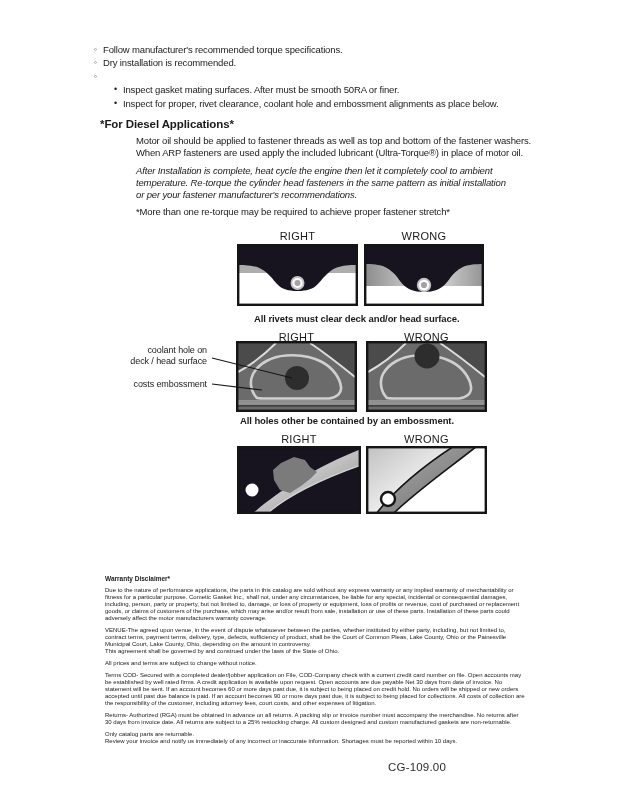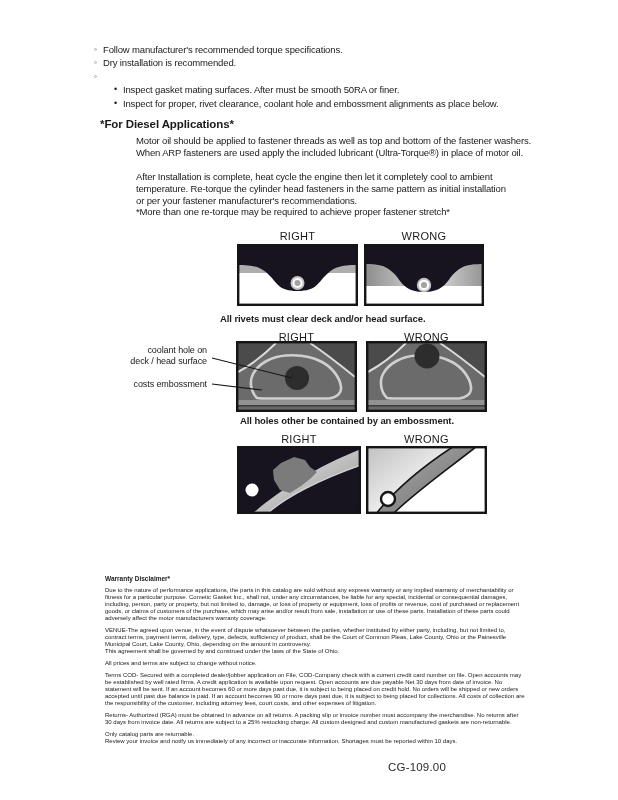--- a/index.html
+++ b/index.html
@@ -22,31 +22,31 @@
 
   .bullets{left:94px;top:43px;width:475px;font-size:9.5px;line-height:13.4px;letter-spacing:-0.15px;}
   .bullet-row{display:flex;}
   .bullet-row .marker{width:9px;flex:0 0 9px;font-size:8px;line-height:13.4px;text-align:left;}
   .bullet-row.sub{margin-left:20px;}
   .bullet-row.sub .marker{font-size:9px;}
 
   .diesel-heading{left:100px;top:118px;font-size:11.5px;font-weight:bold;letter-spacing:-0.1px;}
   .body-para{left:100px;width:470px;font-size:9.5px;line-height:11.8px;letter-spacing:-0.15px;margin-left:36px;}
   .p1{top:135px;}
-  .p2{top:171px;}
+  .p2{top:165px;font-style:italic;}
   .p3{top:206px;}
 
   .rw-header{font-size:11px;letter-spacing:0.3px;text-align:center;color:#1a1a1a;}
   .caption{font-size:9.5px;font-weight:bold;letter-spacing:-0.1px;line-height:11.5px;}
 
   .d1-right-h{left:237px;top:230px;width:121px;}
   .d1-wrong-h{left:364px;top:230px;width:120px;}
   .d1-right-svg{left:237px;top:244px;}
   .d1-wrong-svg{left:364px;top:244px;}
-  .caption-rivets{left:220px;top:313px;}
+  .caption-rivets{left:254px;top:313px;}
 
   .d2-right-h{left:236px;top:331px;width:121px;}
   .d2-wrong-h{left:366px;top:331px;width:121px;}
   .d2-right-svg{left:236px;top:341px;}
   .d2-wrong-svg{left:366px;top:341px;}
   .caption-holes{left:240px;top:415px;}
   .label-coolant{left:95px;top:345px;width:112px;text-align:right;font-size:9px;line-height:10.5px;letter-spacing:-0.1px;}
   .label-embossment{left:95px;top:379px;width:112px;text-align:right;font-size:9px;letter-spacing:-0.1px;}
   .pointer-overlay{left:95px;top:328px;pointer-events:none;}
 

